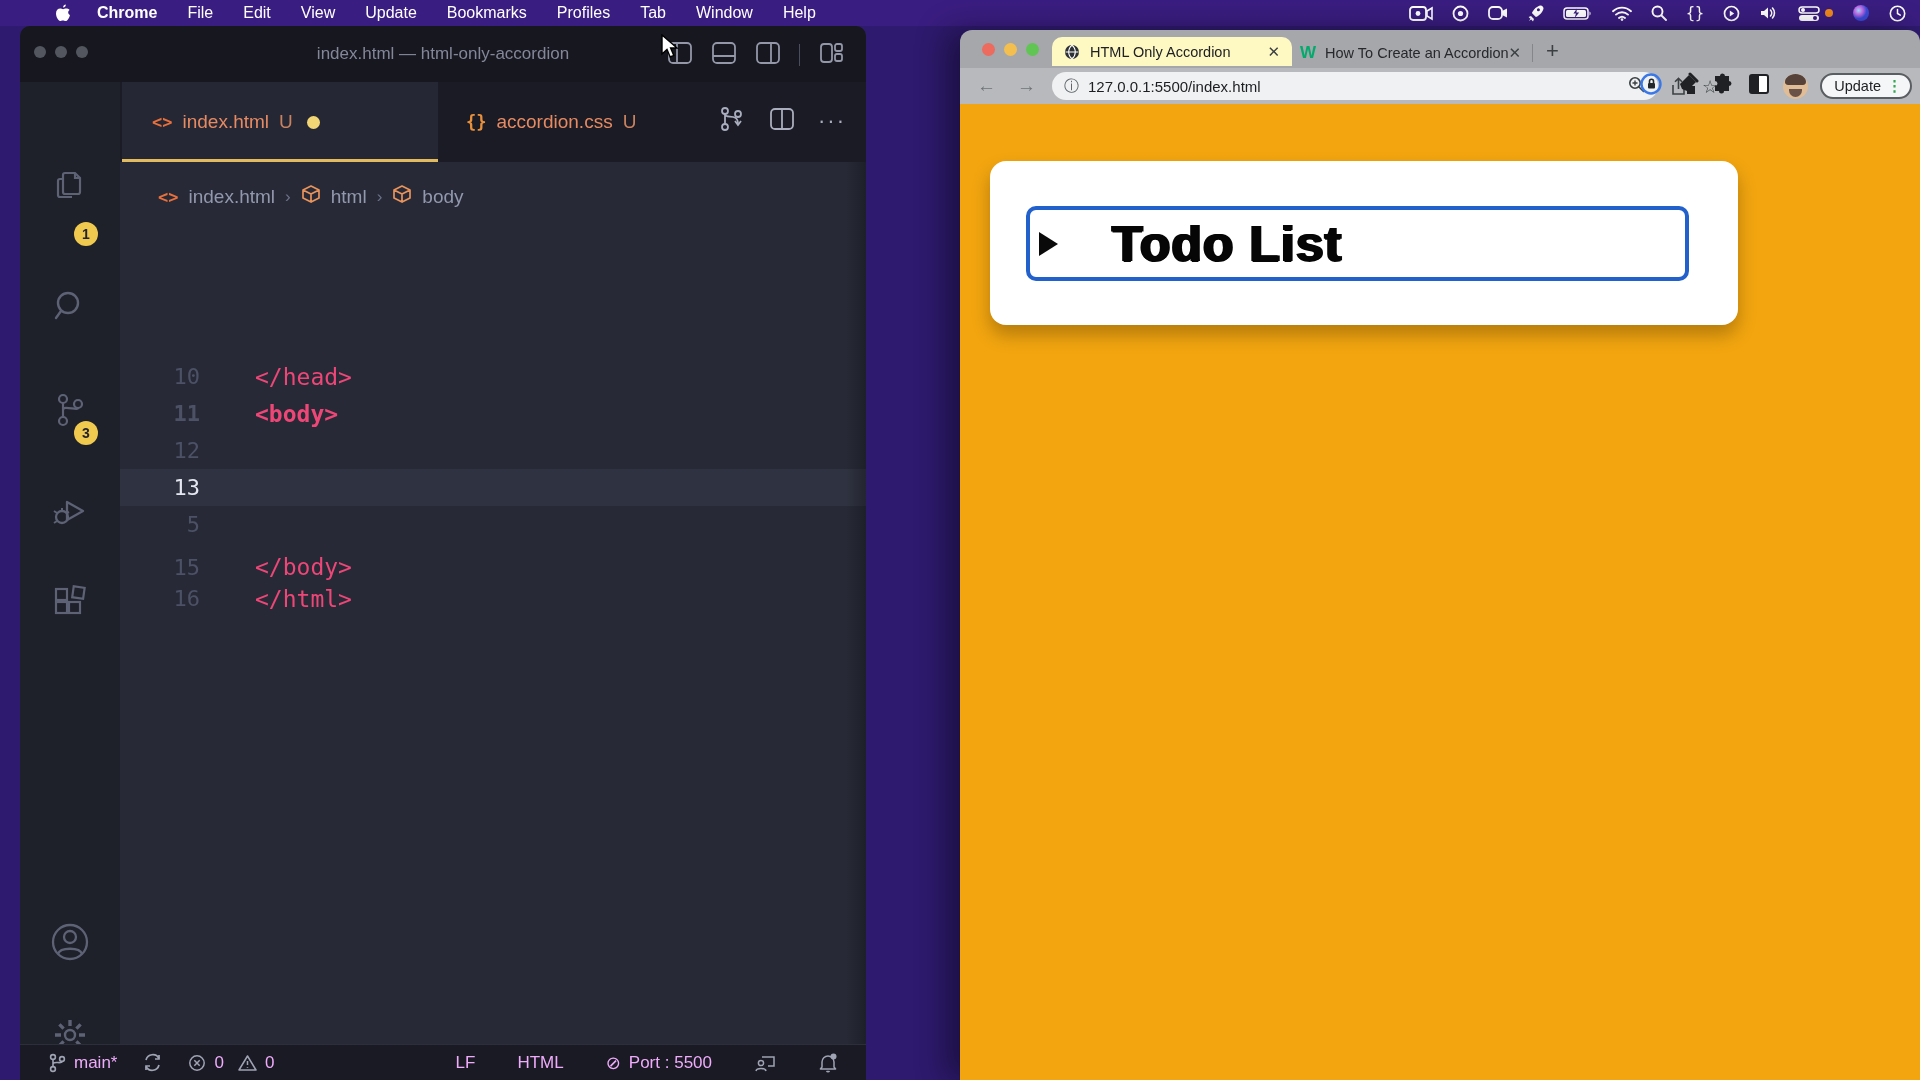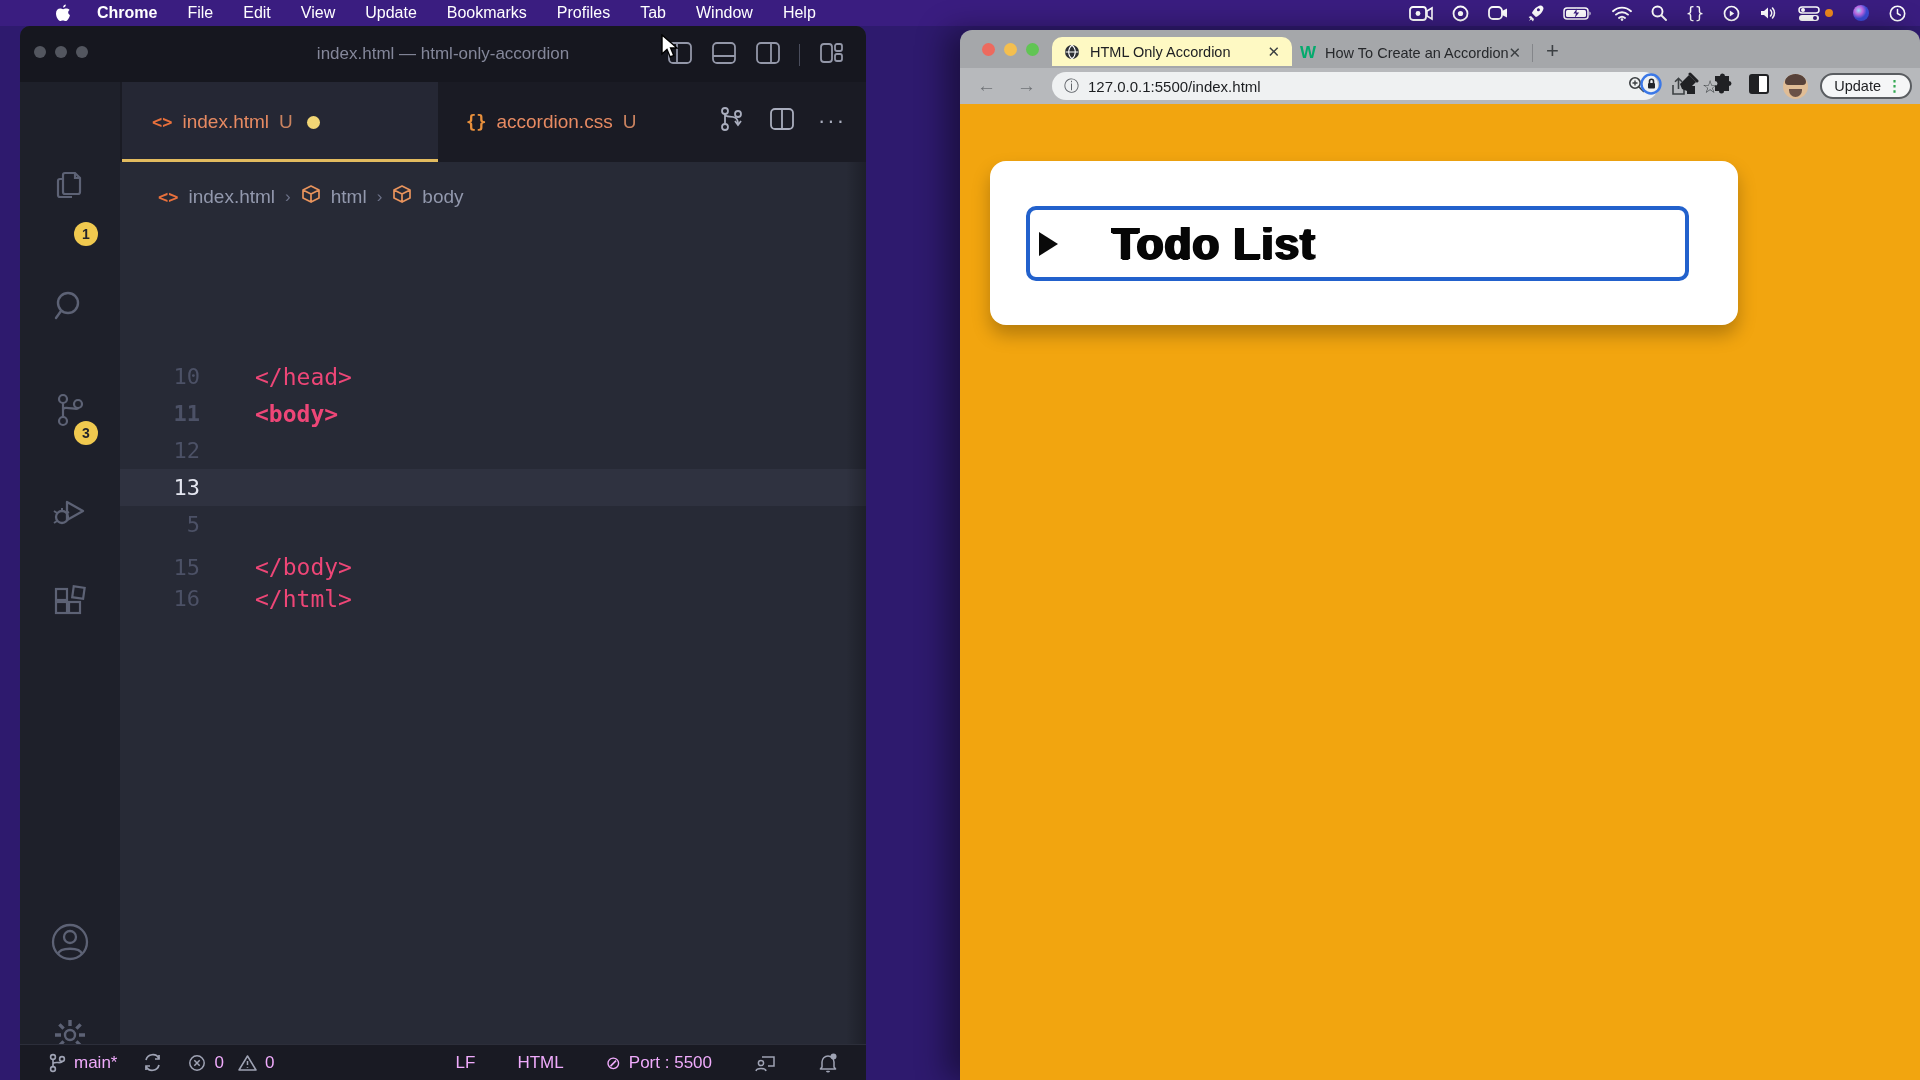--- a/index.html
+++ b/index.html
@@ -104,21 +104,21 @@
     display:flex; align-items:center; padding:0 8px 0 12px; gap:6px; }
   .update-btn .lbl { font-size:14.5px; color:#202124; }
   .update-btn .dots { color:#34a853; font-size:15px; font-weight:bold; }
   .ch-content { position:absolute; left:0; top:74px; right:0; bottom:0; background:#f2a50f; }
   .todo-card { position:absolute; left:30px; top:57px; width:748px; height:164px; background:#ffffff;
     border-radius:16px; box-shadow:0 10px 18px rgba(0,0,0,0.25); }
   .todo-details { position:absolute; left:36px; top:45px; width:663px; height:75px; background:#fff;
     border:4px solid #2261cc; border-radius:10px; display:flex; align-items:center; }
   .todo-marker { width:0; height:0; border-top:12px solid transparent; border-bottom:12px solid transparent;
     border-left:19px solid #0a0a0a; margin-left:9px; }
-  .todo-title { margin-left:54px; font-size:44px; font-weight:bold; color:#060606;
+  .todo-title { margin-left:54px; font-size:50px; font-weight:bold; color:#060606;
     text-shadow:1.4px 0 0 #060606, -1.4px 0 0 #060606, 0 1px 0 #060606; letter-spacing:1px; }
 
   
   .cursor { position:absolute; left:660px; top:34px; z-index:50; }
 </style>
 </head>
 <body>
 
 <div class="stage">
 

